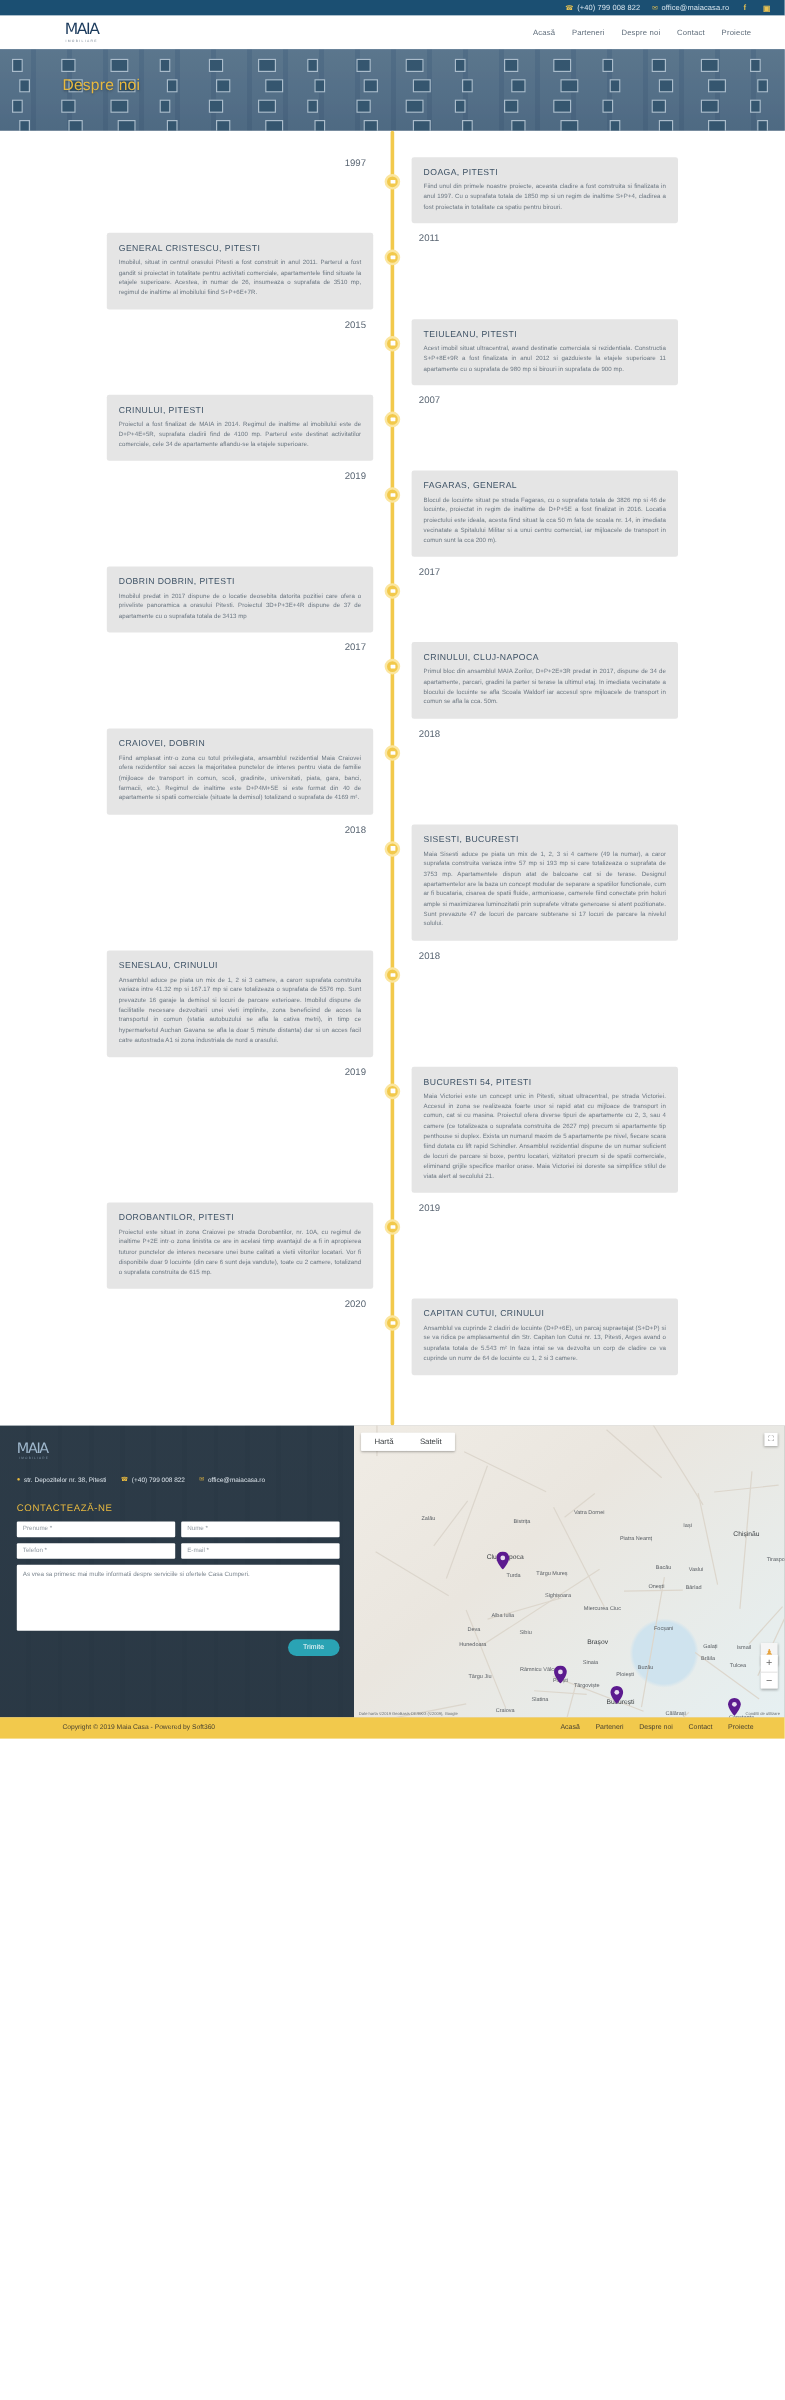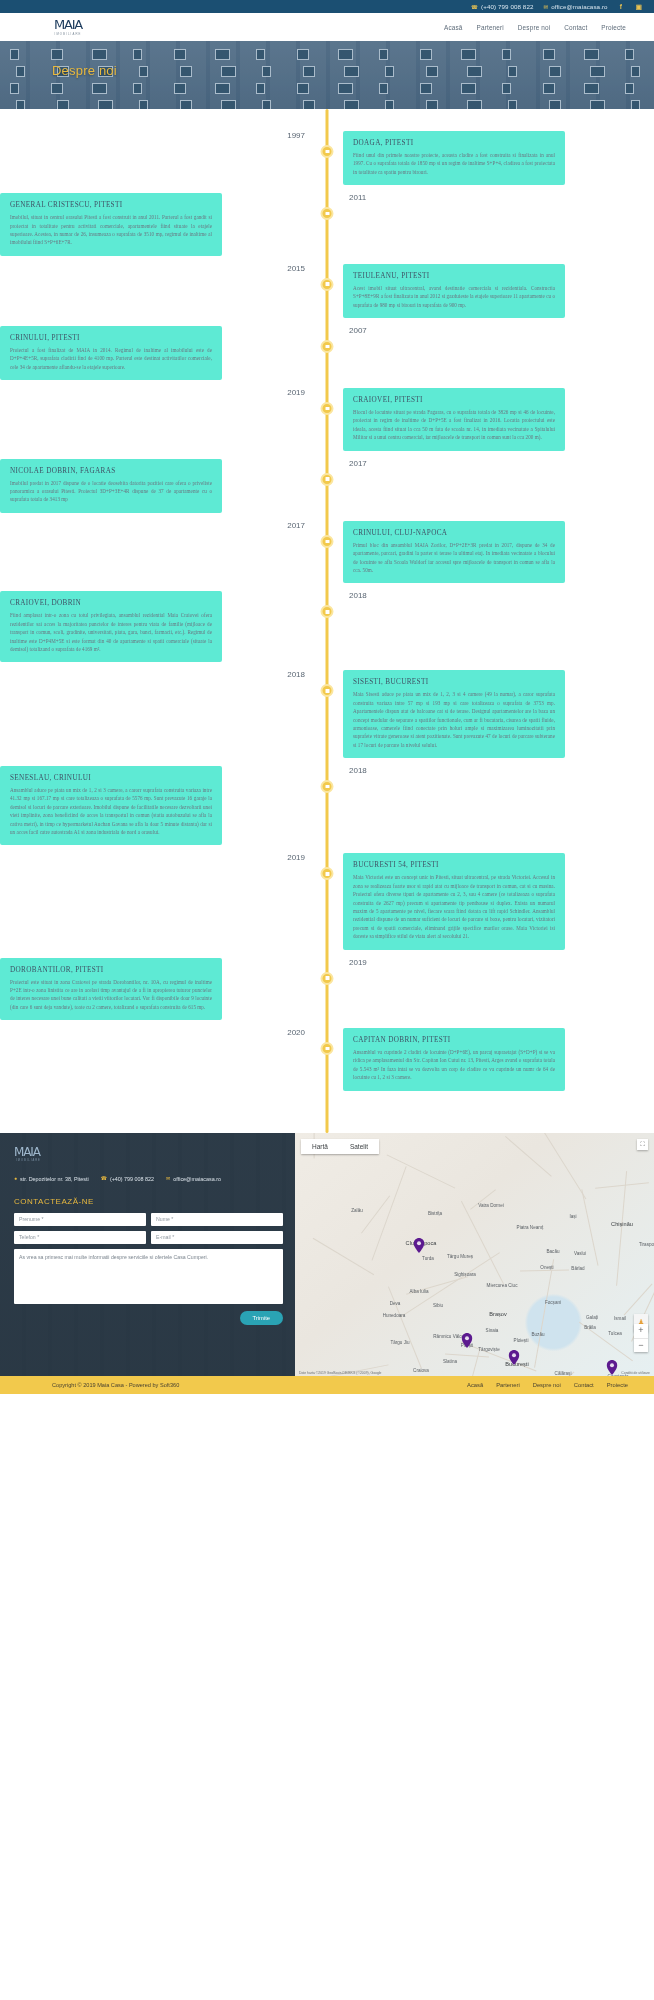--- a/index.html
+++ b/index.html
@@ -118,29 +118,28 @@
     position: relative;
     display: flex;
     align-items: flex-start;
     margin-bottom: 8px;
     min-height: 40px;
   }
   .tl-row .side {
     width: 50%;
     display: flex;
   }
-  .tl-row .side.left  { justify-content: flex-start; padding-right: 16px; }
+  .tl-row .side.left  { justify-content: flex-end; padding-right: 16px; }
   .tl-row .side.right { justify-content: flex-start; padding-left: 16px; }
 
   .card {
-    background: #5eead4;
+    background: #e5e5e5;
     border-radius: 2px;
     padding: 8px 10px 9px 10px;
     width: 222px;
-    font-family: Liberation Serif, serif;
   }
   .card h3 {
     font-size: 7.2px;
     font-weight: normal;
     color: #3f5366;
     letter-spacing: .35px;
     margin-bottom: 4px;
   }
   .card p {
     font-size: 5.1px;
@@ -492,30 +491,30 @@
       <p>Proiectul a fost finalizat de MAIA in 2014. Regimul de inaltime al imobilului este de D+P+4E+5R, suprafata cladirii find de 4100 mp. Parterul este destinat activitatilor comerciale, cele 34 de apartamente aflandu-se la etajele superioare.</p>
     </div>
         </div>
       <div class="year on-right">2007</div>
         <div class="dot" style="top: 14px;"></div>
       </div>
       <div class="tl-row">
         <div class="year on-left">2019</div>
       <div class="side right">
           <div class="card">
-      <h3>CRAIOVEI, PITESTI</h3>
+      <h3>FAGARAS, GENERAL</h3>
       <p>Blocul de locuinte situat pe strada Fagaras, cu o suprafata totala de 3826 mp si 46 de locuinte, proiectat in regim de inaltime de D+P+5E a fost finalizat in 2016. Locatia proiectului este ideala, acesta fiind situat la cca 50 m fata de scoala nr. 14, in imediata vecinatate a Spitalului Militar si a unui  centru comercial, iar mijloacele de transport in comun sunt la cca 200 m).</p>
     </div>
         </div>
         <div class="dot" style="top: 14px;"></div>
       </div>
       <div class="tl-row">
         <div class="side left">
           <div class="card">
-      <h3>NICOLAE DOBRIN, FAGARAS</h3>
+      <h3>DOBRIN DOBRIN, PITESTI</h3>
       <p>Imobilul predat in 2017 dispune de o locatie deosebita datorita pozitiei care ofera o priveliste  panoramica a orasului Pitesti. Proiectul 3D+P+3E+4R dispune de 37 de apartamente cu o suprafata totala de 3413 mp</p>
     </div>
         </div>
       <div class="year on-right">2017</div>
         <div class="dot" style="top: 14px;"></div>
       </div>
       <div class="tl-row">
         <div class="year on-left">2017</div>
       <div class="side right">
           <div class="card">
@@ -572,21 +571,21 @@
       <p>Proiectul este situat in zona Craiovei pe strada Dorobantilor, nr. 10A, cu regimul de inaltime P+2E intr-o zona linistita ce are in acelasi timp avantajul de a fi in apropierea tuturor punctelor de interes necesare unei bune calitati a vietii viitorilor locatari. Vor fi disponibile doar 9 locuinte (din care 6 sunt deja vandute), toate cu 2 camere, totalizand o suprafata construita de 615 mp.</p>
     </div>
         </div>
       <div class="year on-right">2019</div>
         <div class="dot" style="top: 14px;"></div>
       </div>
       <div class="tl-row">
         <div class="year on-left">2020</div>
       <div class="side right">
           <div class="card">
-      <h3>CAPITAN DOBRIN, PITESTI</h3>
+      <h3>CAPITAN CUTUI, CRINULUI</h3>
       <p>Ansamblul va cuprinde 2 cladiri de locuinte (D+P+6E), un parcaj supraetajat (S+D+P) si se va ridica pe amplasamentul din Str. Capitan Ion Cutui nr. 13, Pitesti, Arges avand o suprafata totala de 5.543 m² In faza intai se va dezvolta un corp de cladire ce va cuprinde un numr de 64 de locuinte cu 1, 2 si 3 camere.</p>
     </div>
         </div>
         <div class="dot" style="top: 14px;"></div>
       </div>
     </div>
 </div>
 
 <div class="footer">
   <div class="footer-left">

